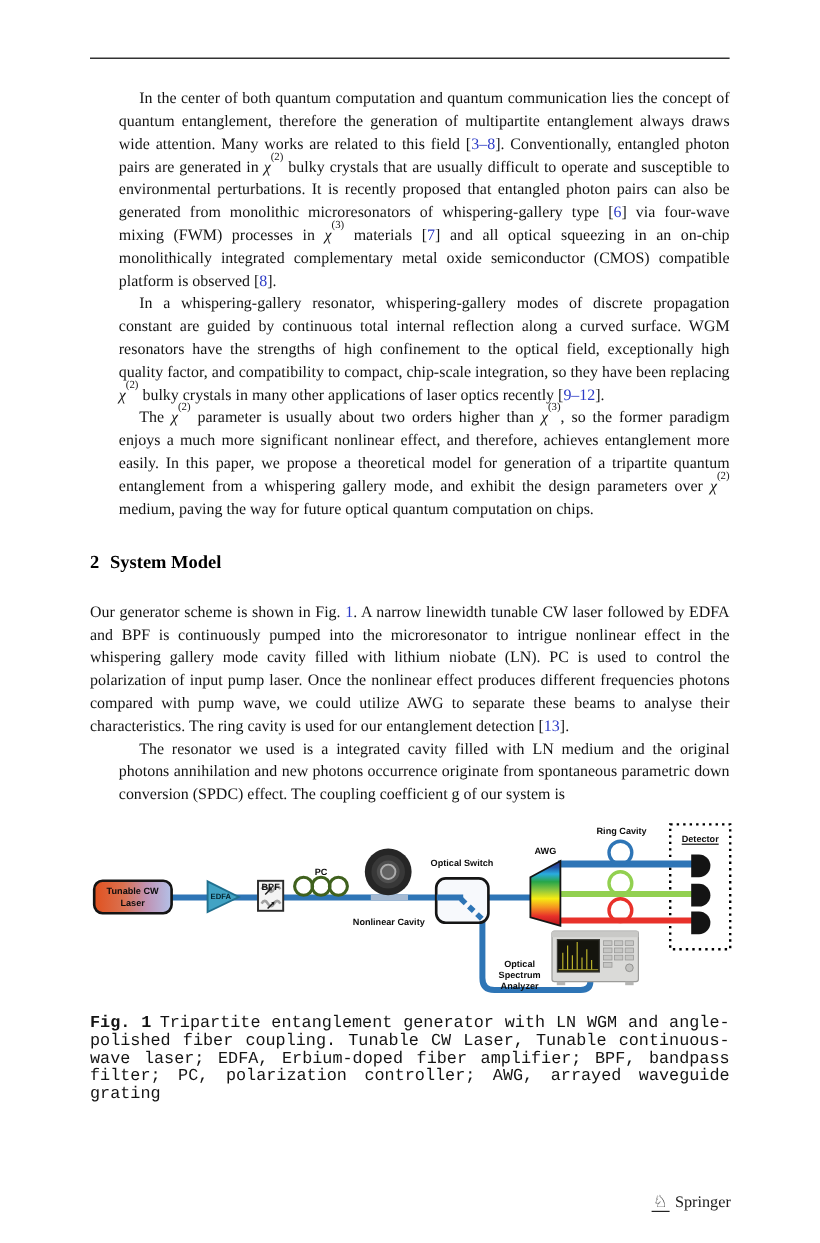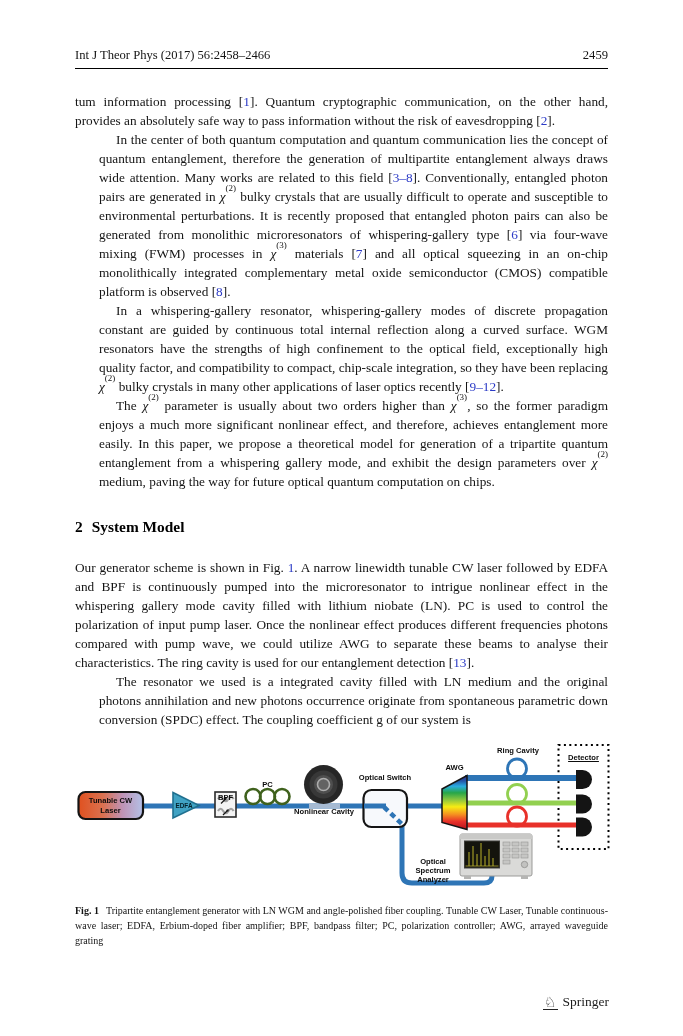--- a/index.html
+++ b/index.html
@@ -14,41 +14,36 @@
   .section-heading { font-size:15.4px; font-weight:bold; margin:27px 0 22px 0; display:flex; gap:9px; color:#000; }
   .ref { color:#2b3ac6; text-decoration:none; cursor:pointer; }
   .math { font-style:italic; }
   sup { font-size:9px; line-height:0; position:relative; top:-4.5px; }
   .fig { margin-top:8px; display:block; }
   .fig-canvas { position:relative; width:556px; height:158px; margin-left:-3px; }
   .fig-canvas svg { position:absolute; left:0; top:0; }
   .fl { position:absolute; font:700 7.6px/9.2px "Liberation Sans",sans-serif; color:#0d0d0d; text-align:center; }
   .fl.laser { height:23px; display:flex; align-items:center; justify-content:center; }
   .fl.edfa { font-size:6.4px; line-height:7px; color:#04222c; }
-  .caption { margin-top:9px; font-size:10px; line-height:14.8px; text-align:justify; color:#141414; }
+  .caption { margin-top:9px; font-size:14px; line-height:14.8px; text-align:justify; color:#141414;font-family:Liberation Mono, monospace; }
   .cap-label { font-weight:bold; margin-right:7px; }
   .footer { position:absolute; right:74px; bottom:26px; display:flex; align-items:flex-end; gap:5px; color:#1c1c1c; }
   .sp-icon { font-size:14px; line-height:14px; border-bottom:1.2px solid #222; padding:0 1px;
              font-family:"DejaVu Sans",sans-serif; }
   .sp-text { font-size:13.5px; }
 </style>
 </head>
 <body>
 
 <div class="page">
   <div class="content">
 
-    <header class="pg-header">
-      <span>Int J Theor Phys (2017) 56:2458–2466</span>
-      <span>2459</span>
-    </header>
     <div class="rule"></div>
 
     <div id="article-body">
-        <p class="para"><span>tum information processing [</span><a class="ref">1</a><span>]. Quantum cryptographic communication, on the other hand, provides an absolutely safe way to pass information without the risk of eavesdropping [</span><a class="ref">2</a><span>].</span></p>
         <p class="para indent"><span>In the center of both quantum computation and quantum communication lies the concept of quantum entanglement, therefore the generation of multipartite entanglement always draws wide attention. Many works are related to this field [</span><a class="ref">3–8</a><span>]. Conventionally, entangled photon pairs are generated in </span><span class="math">χ</span><sup>(2)</sup><span> bulky crystals that are usually difficult to operate and susceptible to environmental perturbations. It is recently proposed that entangled photon pairs can also be generated from monolithic microresonators of whispering-gallery type [</span><a class="ref">6</a><span>] via four-wave mixing (FWM) processes in </span><span class="math">χ</span><sup>(3)</sup><span> materials [</span><a class="ref">7</a><span>] and all optical squeezing in an on-chip monolithically integrated complementary metal oxide semiconductor (CMOS) compatible platform is observed [</span><a class="ref">8</a><span>].</span></p>
         <p class="para indent"><span>In a whispering-gallery resonator, whispering-gallery modes of discrete propagation constant are guided by continuous total internal reflection along a curved surface. WGM resonators have the strengths of high confinement to the optical field, exceptionally high quality factor, and compatibility to compact, chip-scale integration, so they have been replacing </span><span class="math">χ</span><sup>(2)</sup><span> bulky crystals in many other applications of laser optics recently [</span><a class="ref">9–12</a><span>].</span></p>
         <p class="para indent"><span>The </span><span class="math">χ</span><sup>(2)</sup><span> parameter is usually about two orders higher than </span><span class="math">χ</span><sup>(3)</sup><span>, so the former paradigm enjoys a much more significant nonlinear effect, and therefore, achieves entanglement more easily. In this paper, we propose a theoretical model for generation of a tripartite quantum entanglement from a whispering gallery mode, and exhibit the design parameters over </span><span class="math">χ</span><sup>(2)</sup><span> medium, paving the way for future optical quantum computation on chips.</span></p>
         <h2 class="section-heading">
           <span>2</span>
           <span>System Model</span>
         </h2>
         <p class="para"><span>Our generator scheme is shown in Fig. </span><a class="ref">1</a><span>. A narrow linewidth tunable CW laser followed by EDFA and BPF is continuously pumped into the microresonator to intrigue nonlinear effect in the whispering gallery mode cavity filled with lithium niobate (LN). PC is used to control the polarization of input pump laser. Once the nonlinear effect produces different frequencies photons compared with pump wave, we could utilize AWG to separate these beams to analyse their characteristics. The ring cavity is used for our entanglement detection [</span><a class="ref">13</a><span>].</span></p>
         <p class="para indent"><span>The resonator we used is a integrated cavity filled with LN medium and the original photons annihilation and new photons occurrence originate from spontaneous parametric down conversion (SPDC) effect. The coupling coefficient g of our system is</span></p>
       </div>
@@ -152,21 +147,21 @@
             <circle cx="452.5" cy="127.5" r="3.2" fill="#c2c2c0" stroke="#8f8f8d" stroke-width="0.8"></circle>
             <rect x="392" y="139" width="7" height="3" fill="#b5b5b3"></rect>
             <rect x="449" y="139" width="7" height="3" fill="#b5b5b3"></rect>
           </g>
         </svg>
 
         <div class="fl laser" style="left:8px; top:57px; width:61px;">Tunable CW Laser</div>
         <div class="fl edfa" style="left:100px; top:65px; width:24px;">EDFA</div>
         <div class="fl" style="left:137px; top:56px; width:33px;">BPF</div>
         <div class="fl" style="left:180px; top:43px; width:31px;">PC</div>
-        <div class="fl" style="left:222px; top:70px; width:60px;">Nonlinear Cavity</div>
+        <div class="fl" style="left:222px; top:85px; width:60px;">Nonlinear Cavity</div>
         <div class="fl" style="left:276px; top:36px; width:74px;">Optical Switch</div>
         <div class="fl" style="left:366px; top:26px; width:33px;">AWG</div>
         <div class="fl" style="left:418px; top:9px; width:56px;">Ring Cavity</div>
         <div class="fl" style="left:489px; top:16px; width:45px;text-decoration:underline;">Detector</div>
         <div class="fl" style="left:336px; top:100px; width:50px;margin-top:20px;">Optical Spectrum Analyzer</div>
       </div>
 
       <figcaption class="caption">
         <span class="cap-label">Fig. 1</span><span class="cap-text">Tripartite entanglement generator with LN WGM and angle-polished fiber coupling. Tunable CW Laser, Tunable continuous-wave laser; EDFA, Erbium-doped fiber amplifier; BPF, bandpass filter; PC, polarization controller; AWG, arrayed waveguide grating</span>
       </figcaption>

